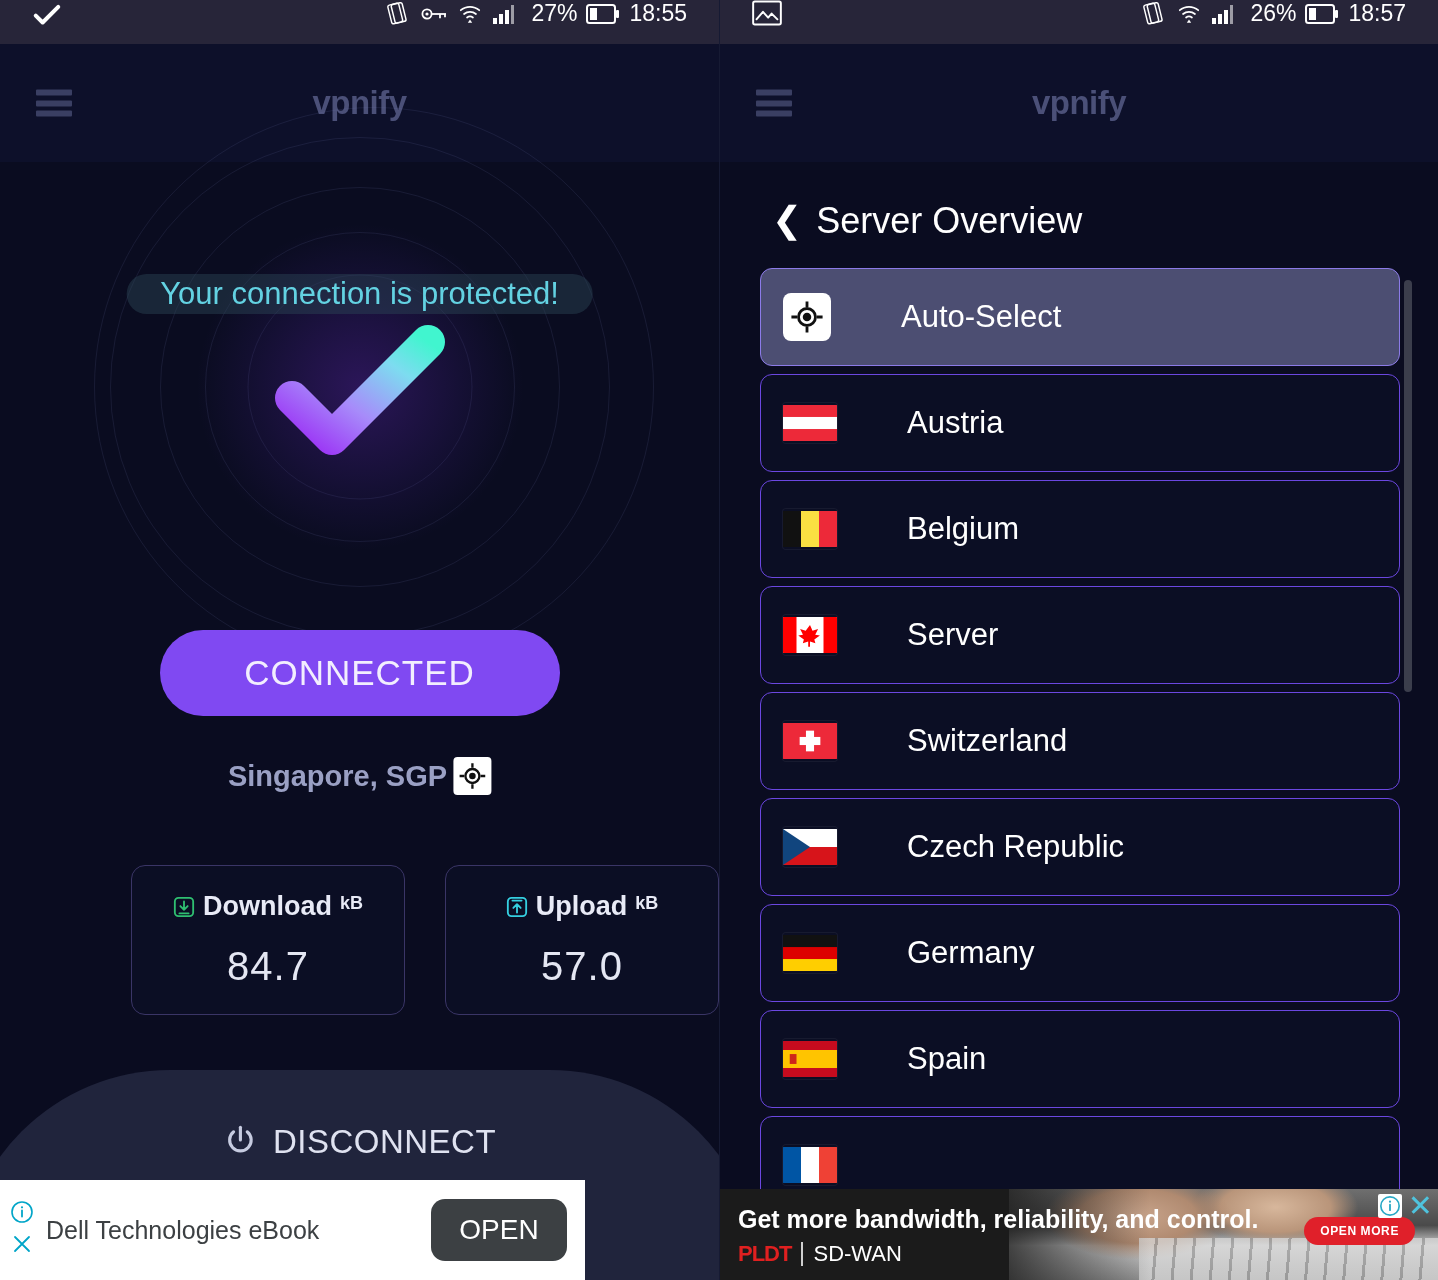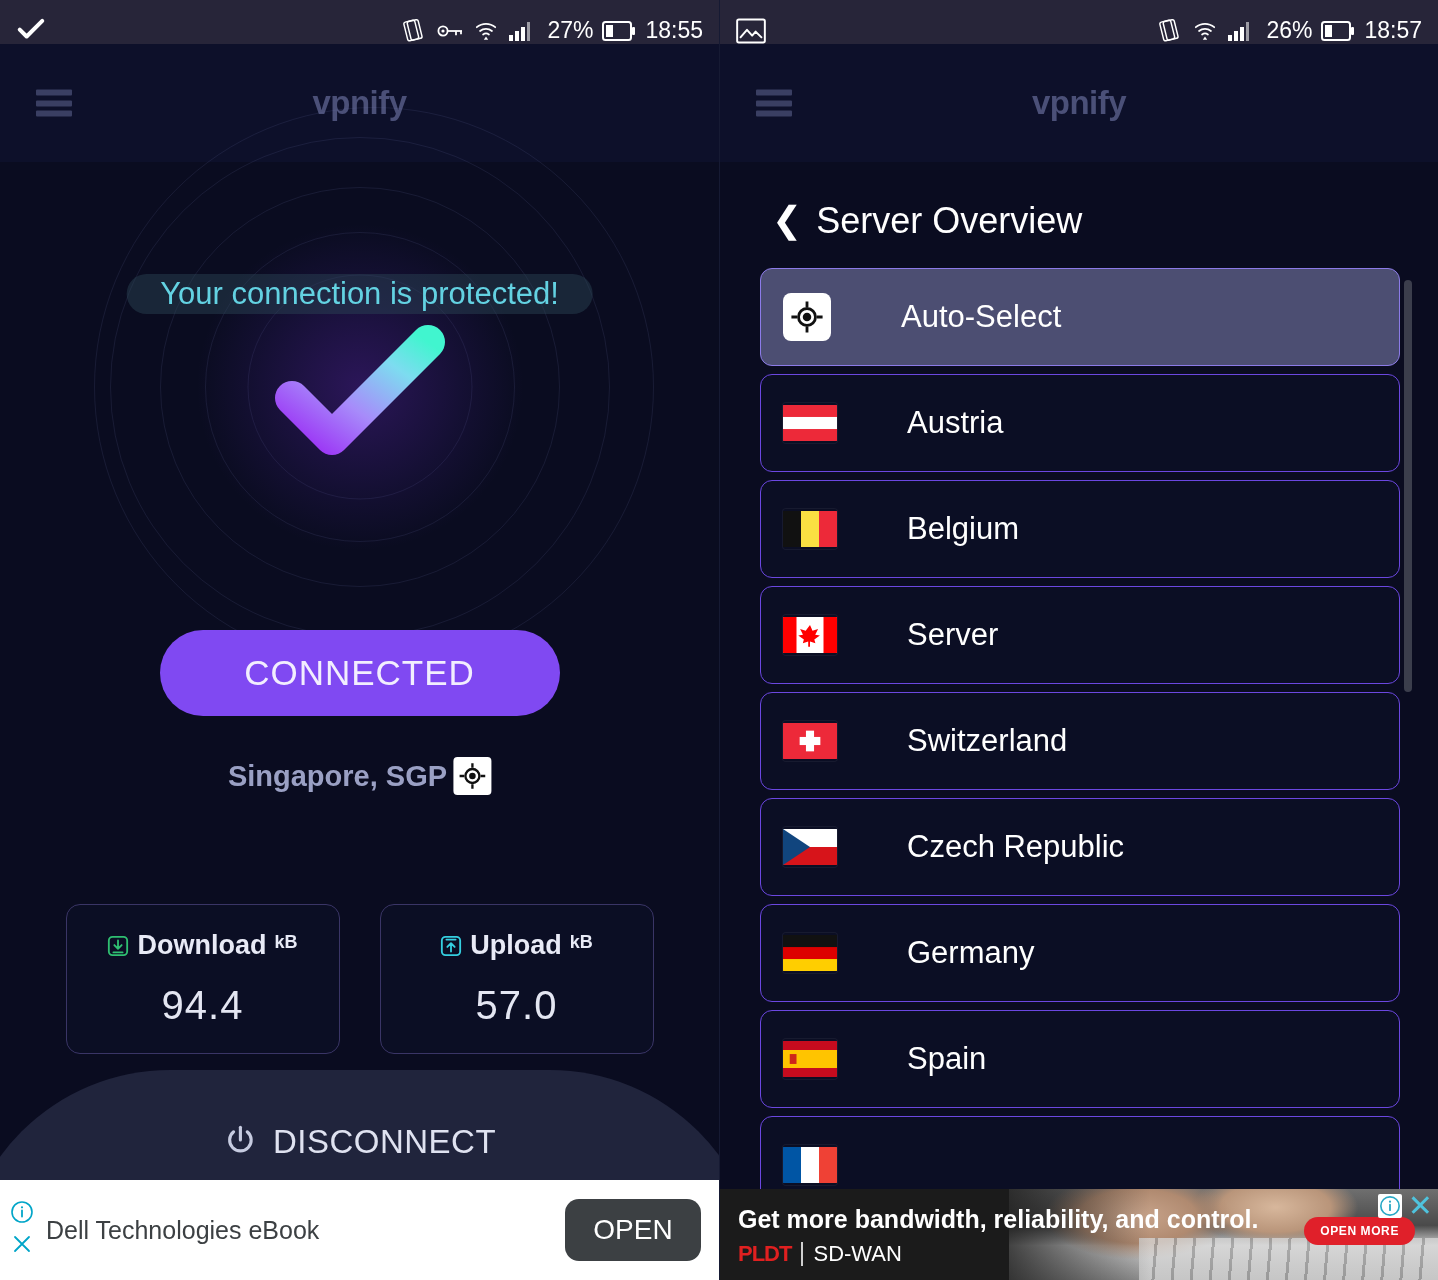--- a/index.html
+++ b/index.html
@@ -12,22 +12,22 @@
   .screen { position:relative; width:1438px; height:1280px; display:flex; }
 
   
   .panel { position:relative; width:719px; height:1280px; background:#0a0c20; overflow:hidden; }
   .panel.right { border-left:1px solid #161a33; }
 
   
   .statusbar {
     position:relative; height:44px; width:100%;
     background:#272539;
-    display:flex; align-items:flex-end;
-    padding:0 16px;
+    display:flex; align-items:flex-start;
+    padding:0 32px;
     color:#ffffff;
   }
   .sb-left { display:flex; align-items:center; gap:10px; }
   .sb-right { margin-left:auto; display:flex; align-items:center; gap:9px; }
   .sb-txt { font-size:23px; font-weight:500; letter-spacing:0; line-height:1; }
   .sb-ico { display:block; }
 
   
   .appbar {
     position:relative; height:118px; width:100%;
@@ -91,21 +91,21 @@
     top:595px;
     display:flex; align-items:center; gap:6px;
     white-space:nowrap;
   }
   .loc-txt { font-size:29px; font-weight:700; color:#9aa0c4; }
   .loc-badge {
     width:38px; height:38px; border-radius:4px; background:#ffffff;
     display:flex; align-items:center; justify-content:center;
   }
 
-  .stats { position:absolute; top:742px; left:0; width:719px; display:flex; justify-content:center; gap:40px; }
+  .stats { position:absolute; top:703px; left:0; width:719px; display:flex; justify-content:flex-end; gap:40px; }
   .stat-card {
     width:274px; height:150px;
     border:1px solid #3a3566;
     border-radius:14px;
     background:#0b0e24;
     display:flex; flex-direction:column; align-items:center; justify-content:center;
     gap:22px;
   }
   .stat-head { display:flex; align-items:center; gap:8px; }
   .stat-ico { width:22px; height:22px; border-radius:4px; display:block; }
@@ -158,21 +158,21 @@
     display:flex; align-items:center; justify-content:center; flex:none;
   }
   .scrollbar {
     position:absolute; right:26px; top:12px;
     width:8px; height:412px; border-radius:4px; background:#3b3e4c;
     cursor:pointer;
   }
 
   
   .ad-left {
-    position:absolute; left:0; bottom:0; width:719px; height:100px;
+    position:absolute; left:0; bottom:0; width:585px; height:100px;
     background:#ffffff; display:flex; align-items:center;
   }
   .ad-left-icons { width:40px; display:flex; flex-direction:column; align-items:center; gap:4px; margin-left:2px; }
   .ad-i { color:#00a5c8; }
   .ad-left-txt { font-size:25px; color:#3c4043; margin-left:4px; }
   .ad-open {
     margin-left:auto; margin-right:18px;
     width:136px; height:62px; border-radius:14px; background:#3c4043;
     color:#ffffff; font-size:28px;
     display:flex; align-items:center; justify-content:center;
@@ -321,21 +321,21 @@
           <div class="stat-head">
             <span class="stat-ico">
               <svg width="22" height="22" viewBox="0 0 24 24">
                   <rect x="2" y="2" width="20" height="20" rx="4" fill="none" stroke="#2fbf71" stroke-width="2"></rect>
                   <path d="M12 6v9m0 0l-4-4m4 4l4-4M7 19h10" stroke="#2fbf71" stroke-width="2" fill="none" stroke-linecap="round" stroke-linejoin="round"></path>
                 </svg>
             </span>
             <span class="stat-name">Download</span>
             <span class="stat-unit">kB</span>
           </div>
-          <div class="stat-val">94.4</div>
+          <div class="stat-val">84.7</div>
         </div>
         <div class="stat-card">
           <div class="stat-head">
             <span class="stat-ico">
               <svg width="22" height="22" viewBox="0 0 24 24">
                   <rect x="2" y="2" width="20" height="20" rx="4" fill="none" stroke="#35cfe0" stroke-width="2"></rect>
                   <path d="M12 18V9m0 0l-4 4m4-4l4 4M7 5h10" stroke="#35cfe0" stroke-width="2" fill="none" stroke-linecap="round" stroke-linejoin="round"></path>
                 </svg>
             </span>
             <span class="stat-name">Upload</span>

